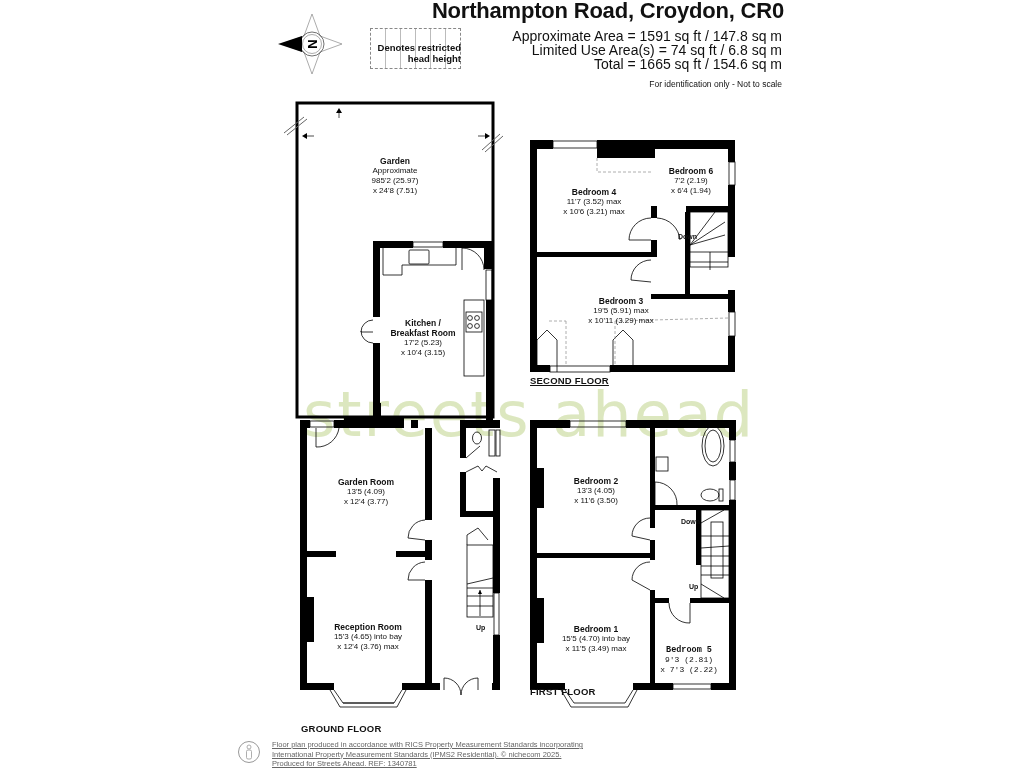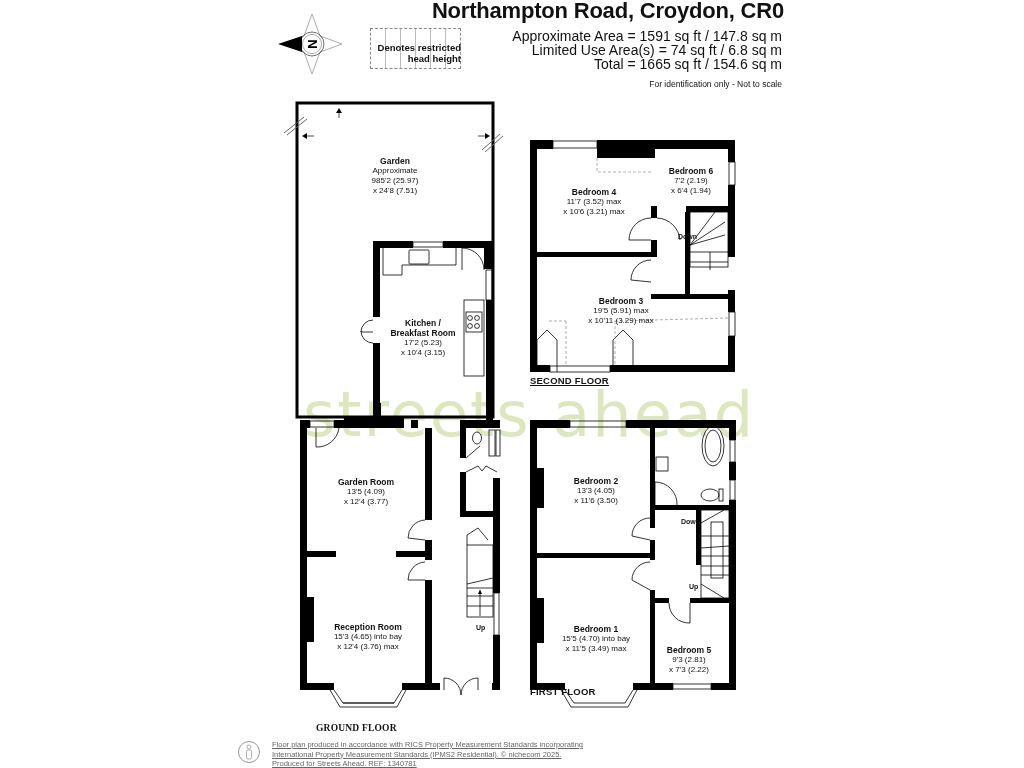--- a/index.html
+++ b/index.html
@@ -261,21 +261,21 @@
   <div class="name">Garden Room</div>
   <div>13'5 (4.09)</div>
   <div>x 12'4 (3.77)</div>
 </div>
 <div class="room" style="left:368px; top:622px;">
   <div class="name">Reception Room</div>
   <div>15'3 (4.65) into bay</div>
   <div>x 12'4 (3.76) max</div>
 </div>
 <div class="abs stair-label" style="left:476px; top:624px;">Up</div>
-<div class="abs floor-label" style="left:316px; top:723px;font-family:Liberation Serif, serif;">GROUND FLOOR</div>
+<div class="abs floor-label" style="left:301px; top:723px;">GROUND FLOOR</div>
 
 <div class="room" style="left:594px; top:187px;">
   <div class="name">Bedroom 4</div>
   <div>11'7 (3.52) max</div>
   <div>x 10'6 (3.21) max</div>
 </div>
 <div class="room" style="left:691px; top:166px;">
   <div class="name">Bedroom 6</div>
   <div>7'2 (2.19)</div>
   <div>x 6'4 (1.94)</div>
@@ -291,21 +291,21 @@
 <div class="room" style="left:596px; top:476px;">
   <div class="name">Bedroom 2</div>
   <div>13'3 (4.05)</div>
   <div>x 11'6 (3.50)</div>
 </div>
 <div class="room" style="left:596px; top:624px;">
   <div class="name">Bedroom 1</div>
   <div>15'5 (4.70) into bay</div>
   <div>x  11'5 (3.49) max</div>
 </div>
-<div class="room" style="left:689px; top:645px;">
+<div class="room" style="left:689px; top:645px;font-family:Liberation Mono, monospace;">
   <div class="name">Bedroom 5</div>
   <div>9'3 (2.81)</div>
   <div>x 7'3 (2.22)</div>
 </div>
 <div class="abs stair-label" style="left:681px; top:518px;">Down</div>
 <div class="abs stair-label" style="left:689px; top:583px;">Up</div>
 <div class="abs floor-label" style="left:530px; top:686px;">FIRST FLOOR</div>
 
 <div class="abs footer-icon">
   <svg width="20" height="20" viewBox="0 0 20 20" style="position:absolute;left:0;top:0">

